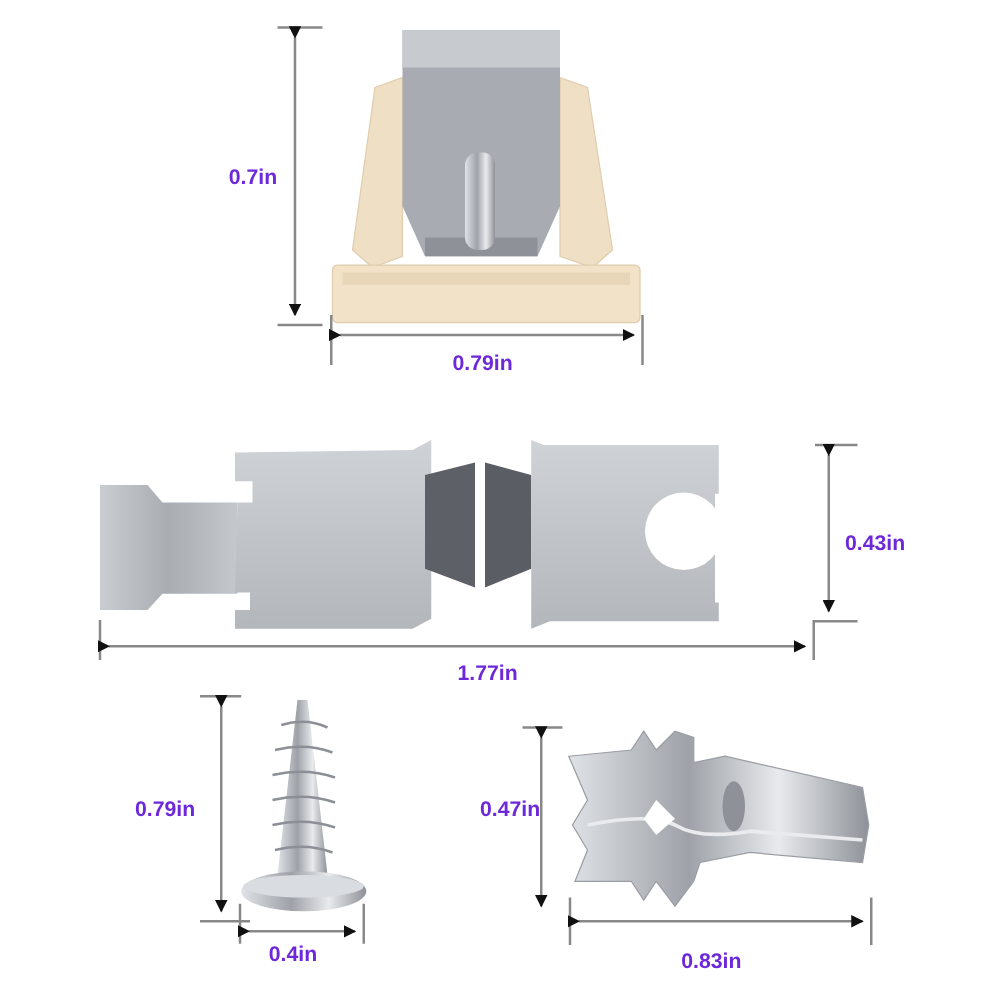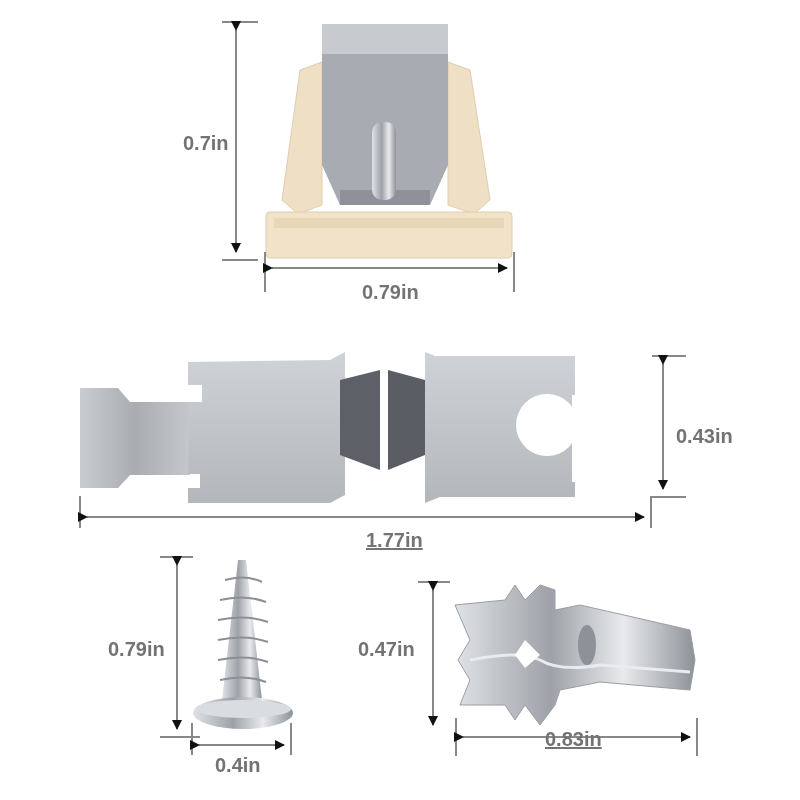--- a/index.html
+++ b/index.html
@@ -1,17 +1,17 @@
 <!DOCTYPE html>
 <html><head>
 <meta charset="utf-8">
 <style>
   html,body{margin:0;padding:0;background:#ffffff;}
   body{width:800px;height:800px;position:relative;overflow:hidden;font-family:"Liberation Sans","DejaVu Sans",sans-serif;}
-  .label{position:absolute;font-weight:bold;font-size:20px;color:#737373;white-space:nowrap;}
+  .label{position:absolute;font-weight:bold;font-size:17px;color:#6d28d9;white-space:nowrap;}
   svg{position:absolute;left:0;top:0;}
 </style>
 </head>
 <body>
 
 <svg width="800" height="800" viewBox="0 0 800 800">
   <defs>
     <marker id="ah" markerWidth="10" markerHeight="10" refX="9" refY="5" orient="auto" markerUnits="userSpaceOnUse">
       <path d="M0,0 L10,5 L0,10 z" fill="#111"></path>
     </marker>
@@ -104,17 +104,17 @@
   <line x1="418" y1="582" x2="450" y2="582" stroke="#888" stroke-width="2"></line>
   <line x1="433" y1="590" x2="433" y2="725" stroke="#888" stroke-width="2" marker-start="url(#ah)" marker-end="url(#ah)"></line>
   <line x1="456" y1="718" x2="456" y2="756" stroke="#888" stroke-width="2"></line>
   <line x1="697" y1="718" x2="697" y2="756" stroke="#888" stroke-width="2"></line>
   <line x1="463" y1="737" x2="690" y2="737" stroke="#888" stroke-width="2" marker-start="url(#ah)" marker-end="url(#ah)"></line>
 </svg>
 
 <div class="label" style="left:183px;top:132px;">0.7in</div>
 <div class="label" style="left:362px;top:281px;">0.79in</div>
 <div class="label" style="left:676px;top:425px;">0.43in</div>
-<div class="label" style="left:366px;top:529px;text-decoration:underline;">1.77in</div>
+<div class="label" style="left:366px;top:529px;">1.77in</div>
 <div class="label" style="left:108px;top:638px;">0.79in</div>
 <div class="label" style="left:215px;top:754px;text-align:right;">0.4in</div>
-<div class="label" style="left:358px;top:638px;">0.47in</div>
-<div class="label" style="left:545px;top:728px;text-decoration:underline;">0.83in</div>
+<div class="label" style="left:384px;top:638px;">0.47in</div>
+<div class="label" style="left:545px;top:759px;">0.83in</div>
 
 </body></html>

